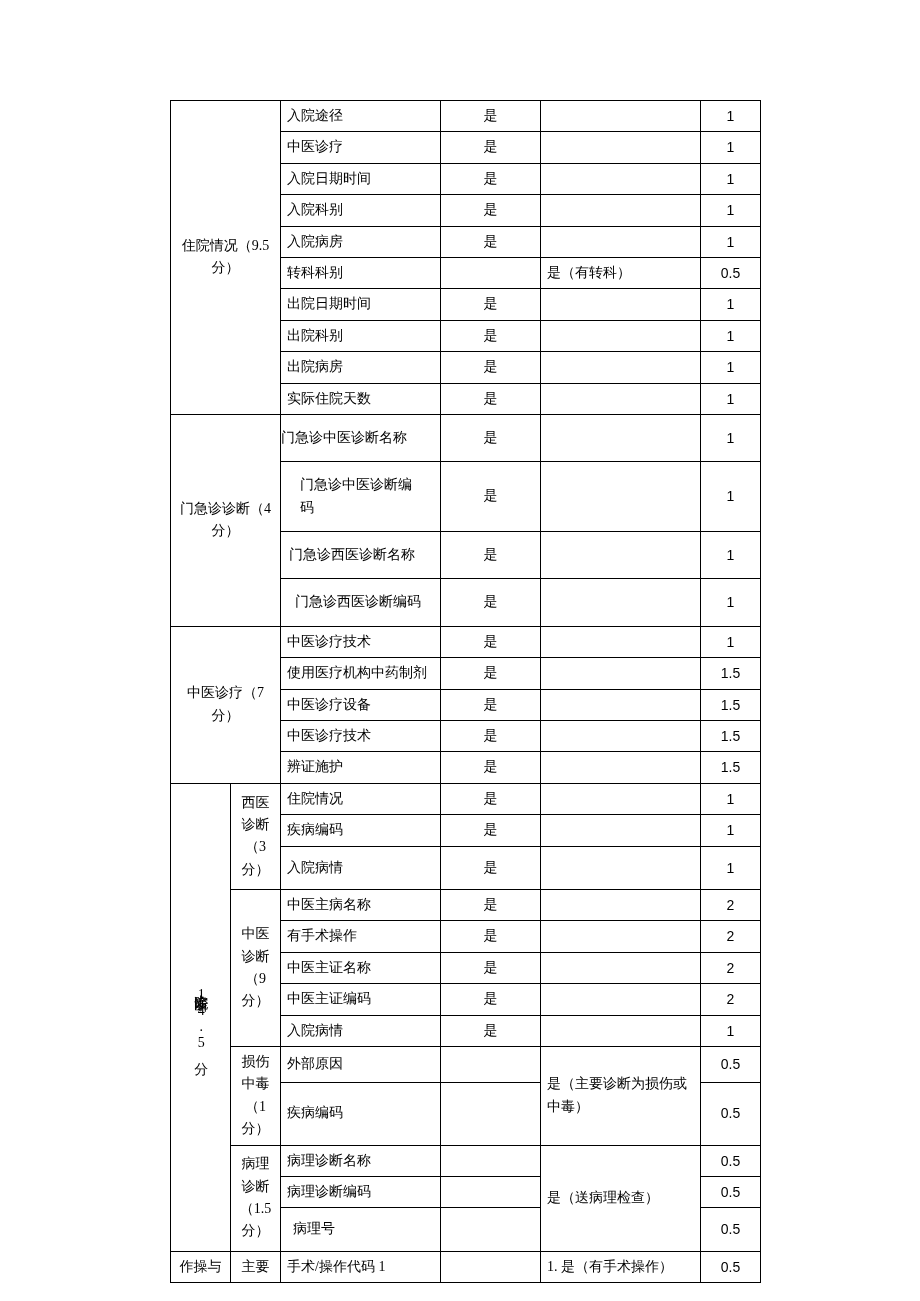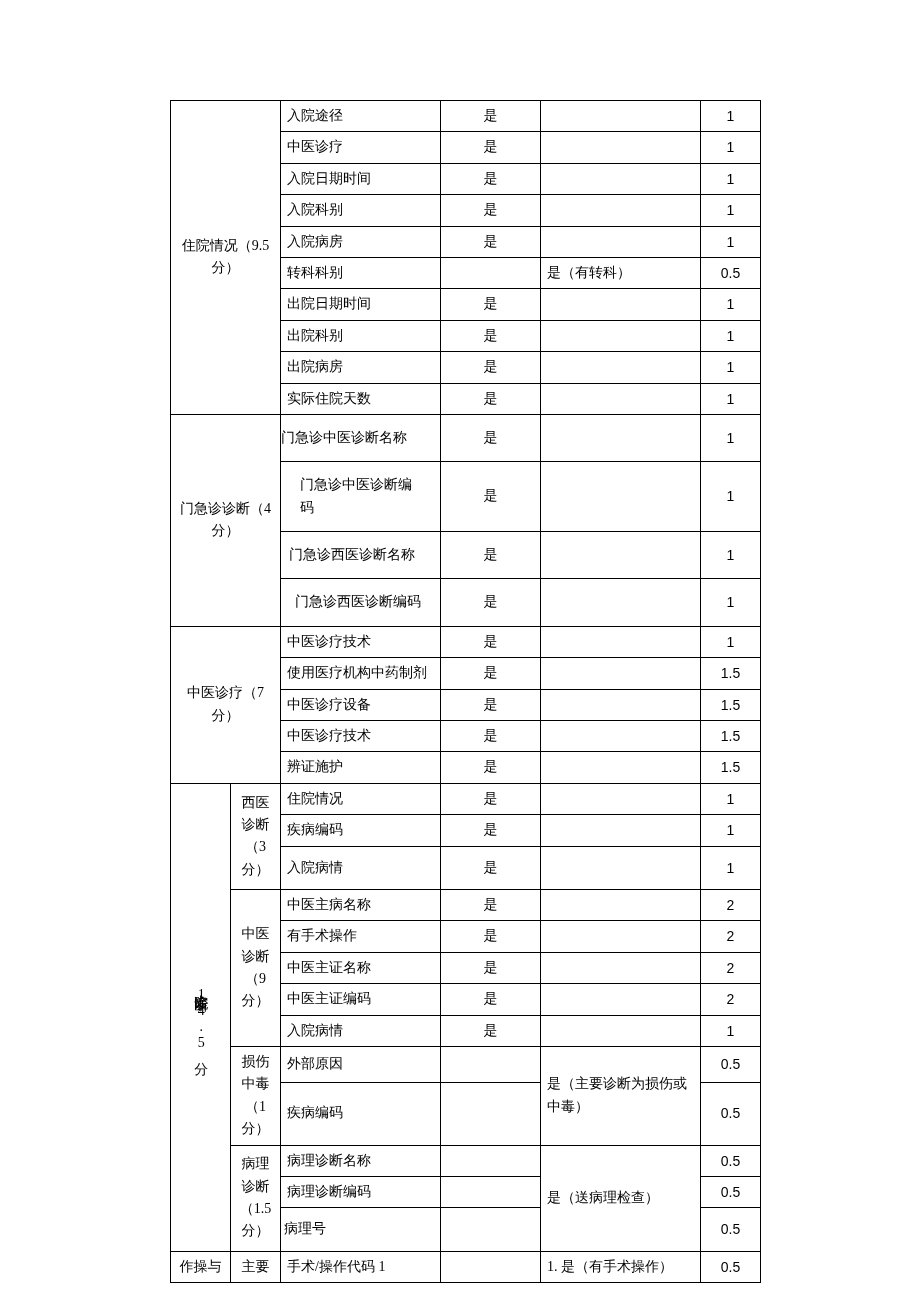--- a/index.html
+++ b/index.html
@@ -247,21 +247,21 @@
         <td class="center"></td>
     <td rowspan="3">是（送病理检查）</td>
     <td class="center score-num">0.5</td>
   </tr>
   <tr>
         <td>病理诊断编码</td>
         <td class="center"></td>
         <td class="center score-num">0.5</td>
       </tr>
   <tr>
-        <td style="padding:10px 3px">病理号</td>
+        <td style="padding:10px 12px">病理号</td>
         <td class="center"></td>
         <td class="center score-num">0.5</td>
       </tr>
 
   <tr>
     <td class="center">作操与</td>
     <td class="center">主要</td>
     <td>手术/操作代码 1</td>
         <td class="center"></td>
         <td>1. 是（有手术操作）</td>

